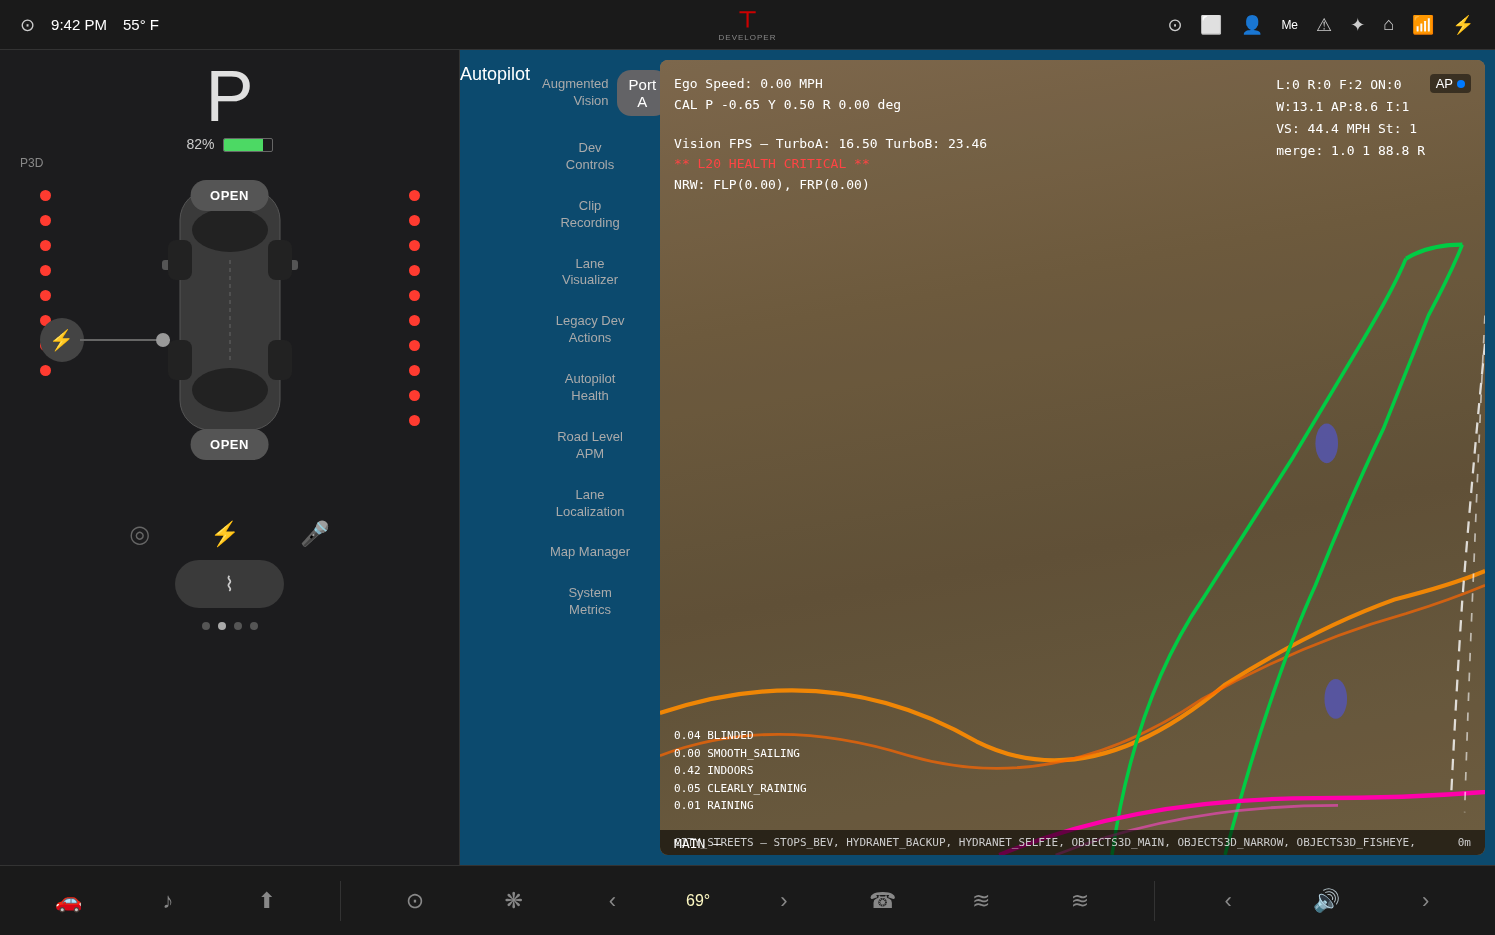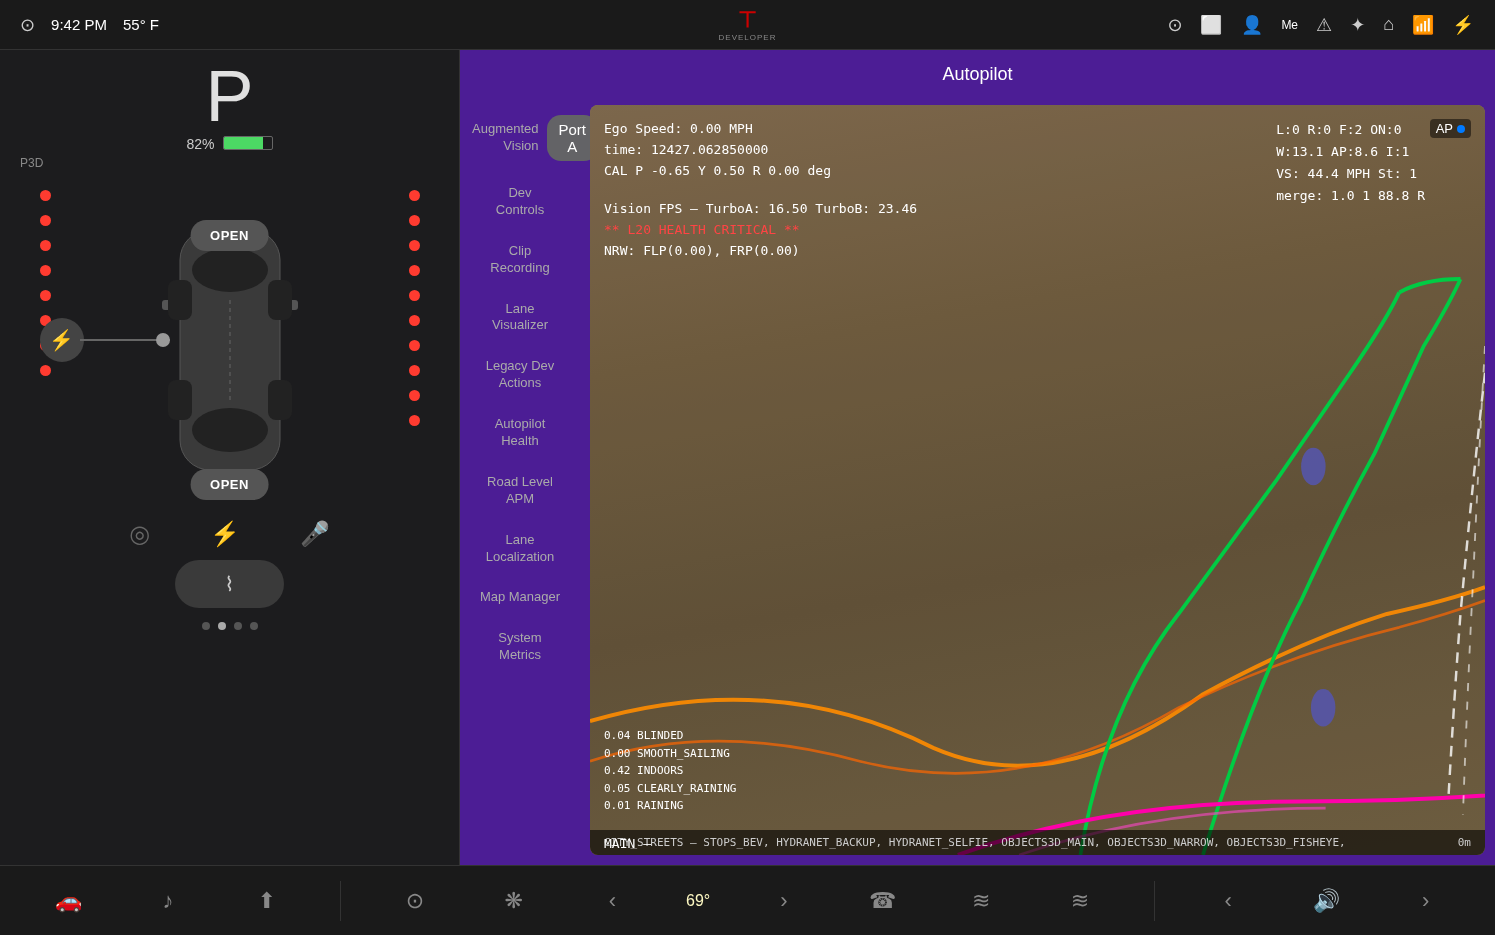--- a/index.html
+++ b/index.html
@@ -90,21 +90,21 @@
     .gear-indicator {
       font-size: 72px;
       font-weight: 200;
       color: #e0e0e0;
       line-height: 1;
       margin-bottom: 4px;
     }
 
     .battery-row {
       display: flex;
-      align-items: flex-start;
+      align-items: flex-end;
       gap: 8px;
       margin-bottom: 4px;
     }
     .battery-percent {
       font-size: 14px;
       color: #ccc;
     }
     .battery-bar {
       width: 50px;
       height: 14px;
@@ -127,21 +127,21 @@
       color: #888;
       align-self: flex-start;
       margin-left: 20px;
     }
 
     .car-visualization {
       width: 420px;
       height: 340px;
       position: relative;
       display: flex;
-      align-items: flex-end;
+      align-items: flex-start;
       justify-content: center;
     }
 
     
     .radar-dots-left, .radar-dots-right {
       position: absolute;
       top: 20px;
       display: flex;
       flex-direction: column;
       gap: 14px;
@@ -237,22 +237,22 @@
       background: #555;
     }
     .page-dot.active {
       background: #aaa;
     }
 
     
     .right-panel {
       flex: 1;
       display: flex;
-      flex-direction: column;
-      background: #4c1d95;
+      flex-direction: row;
+      background: #0c4a6e;
     }
 
     .autopilot-title {
       text-align: center;
       font-size: 18px;
       font-weight: 400;
       color: #fff;
       padding: 14px 0 10px;
     }
 
@@ -608,21 +608,20 @@
             <ellipse cx="598" cy="450" rx="10" ry="14" fill="#5555aa" opacity="0.9"></ellipse>
           </svg>
 
           <div class="ap-badge">
             <span>AP</span>
             <div class="ap-dot"></div>
           </div>
 
           <div class="ap-text-topleft">
             <div>Ego Speed: 0.00 MPH</div>
-            <div>time: 12427.062850000</div>
             <div>CAL P -0.65 Y 0.50 R 0.00 deg</div>
             <div style="margin-top:18px;">Vision FPS – TurboA: 16.50 TurboB: 23.46</div>
             <div style="color:#ff4444;">** L20 HEALTH CRITICAL **</div>
             <div>NRW: FLP(0.00), FRP(0.00)</div>
           </div>
 
           <div style="position:absolute;top:14px;right:60px;font-family:monospace;font-size:13px;color:#fff;line-height:1.7;text-align:left;">
             <div>L:0  R:0  F:2  ON:0</div>
             <div>W:13.1  AP:8.6  I:1</div>
             <div>VS: 44.4 MPH   St: 1</div>

